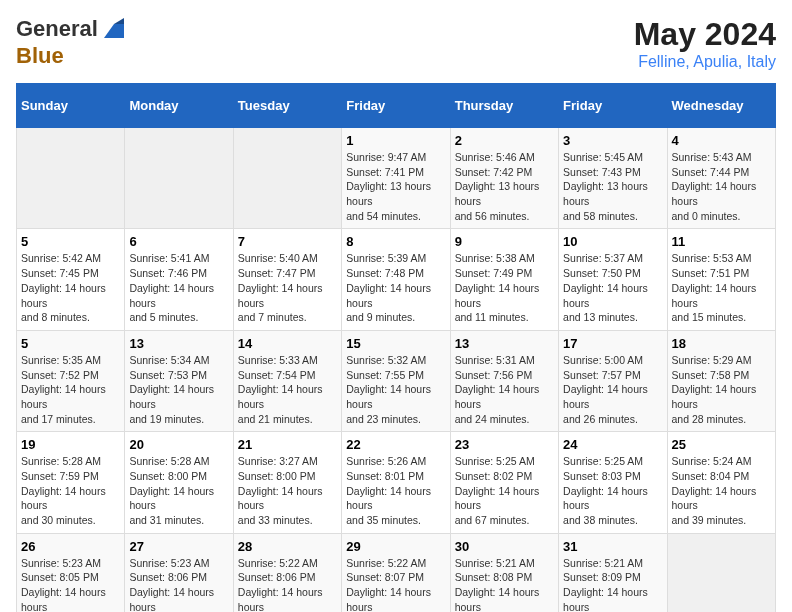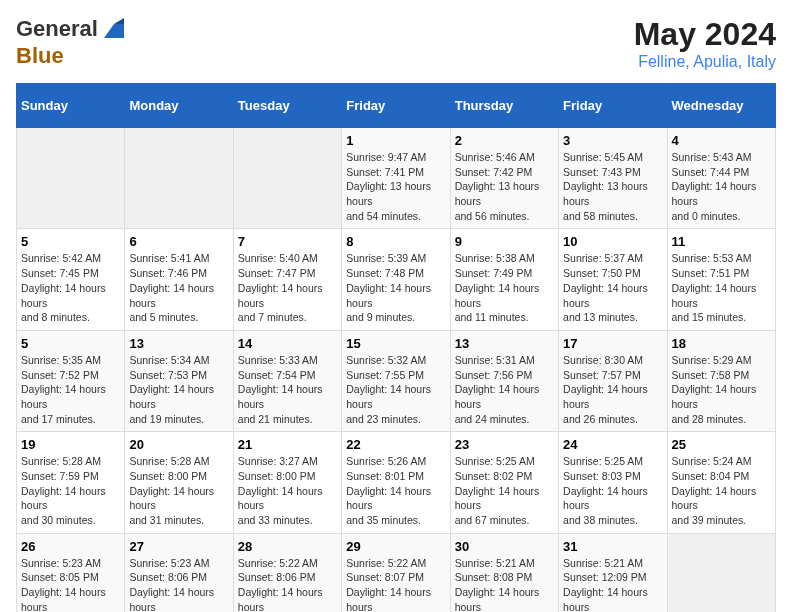--- a/index.html
+++ b/index.html
@@ -273,21 +273,21 @@
           <div class="day-info">
             <div>Sunrise: 5:31 AM</div>
             <div>Sunset: 7:56 PM</div>
             <div>Daylight: 14 hours hours</div>
             <div>and 24 minutes.</div>
           </div>
         </td>
         <td>
           <span class="day-num">17</span>
           <div class="day-info">
-            <div>Sunrise: 8:30 AM</div>
+            <div>Sunrise: 5:00 AM</div>
             <div>Sunset: 7:57 PM</div>
             <div>Daylight: 14 hours hours</div>
             <div>and 26 minutes.</div>
           </div>
         </td>
         <td>
           <span class="day-num">18</span>
           <div class="day-info">
             <div>Sunrise: 5:29 AM</div>
             <div>Sunset: 7:58 PM</div>
@@ -404,21 +404,21 @@
             <div>Sunrise: 5:21 AM</div>
             <div>Sunset: 8:08 PM</div>
             <div>Daylight: 14 hours hours</div>
             <div>and 46 minutes.</div>
           </div>
         </td>
         <td>
           <span class="day-num">31</span>
           <div class="day-info">
             <div>Sunrise: 5:21 AM</div>
-            <div>Sunset: 12:09 PM</div>
+            <div>Sunset: 8:09 PM</div>
             <div>Daylight: 14 hours hours</div>
             <div>and 47 minutes.</div>
           </div>
         </td>
         <td class="empty-cell"></td>
       </tr>
     </tbody>
 </table>
 
 </body></html>

